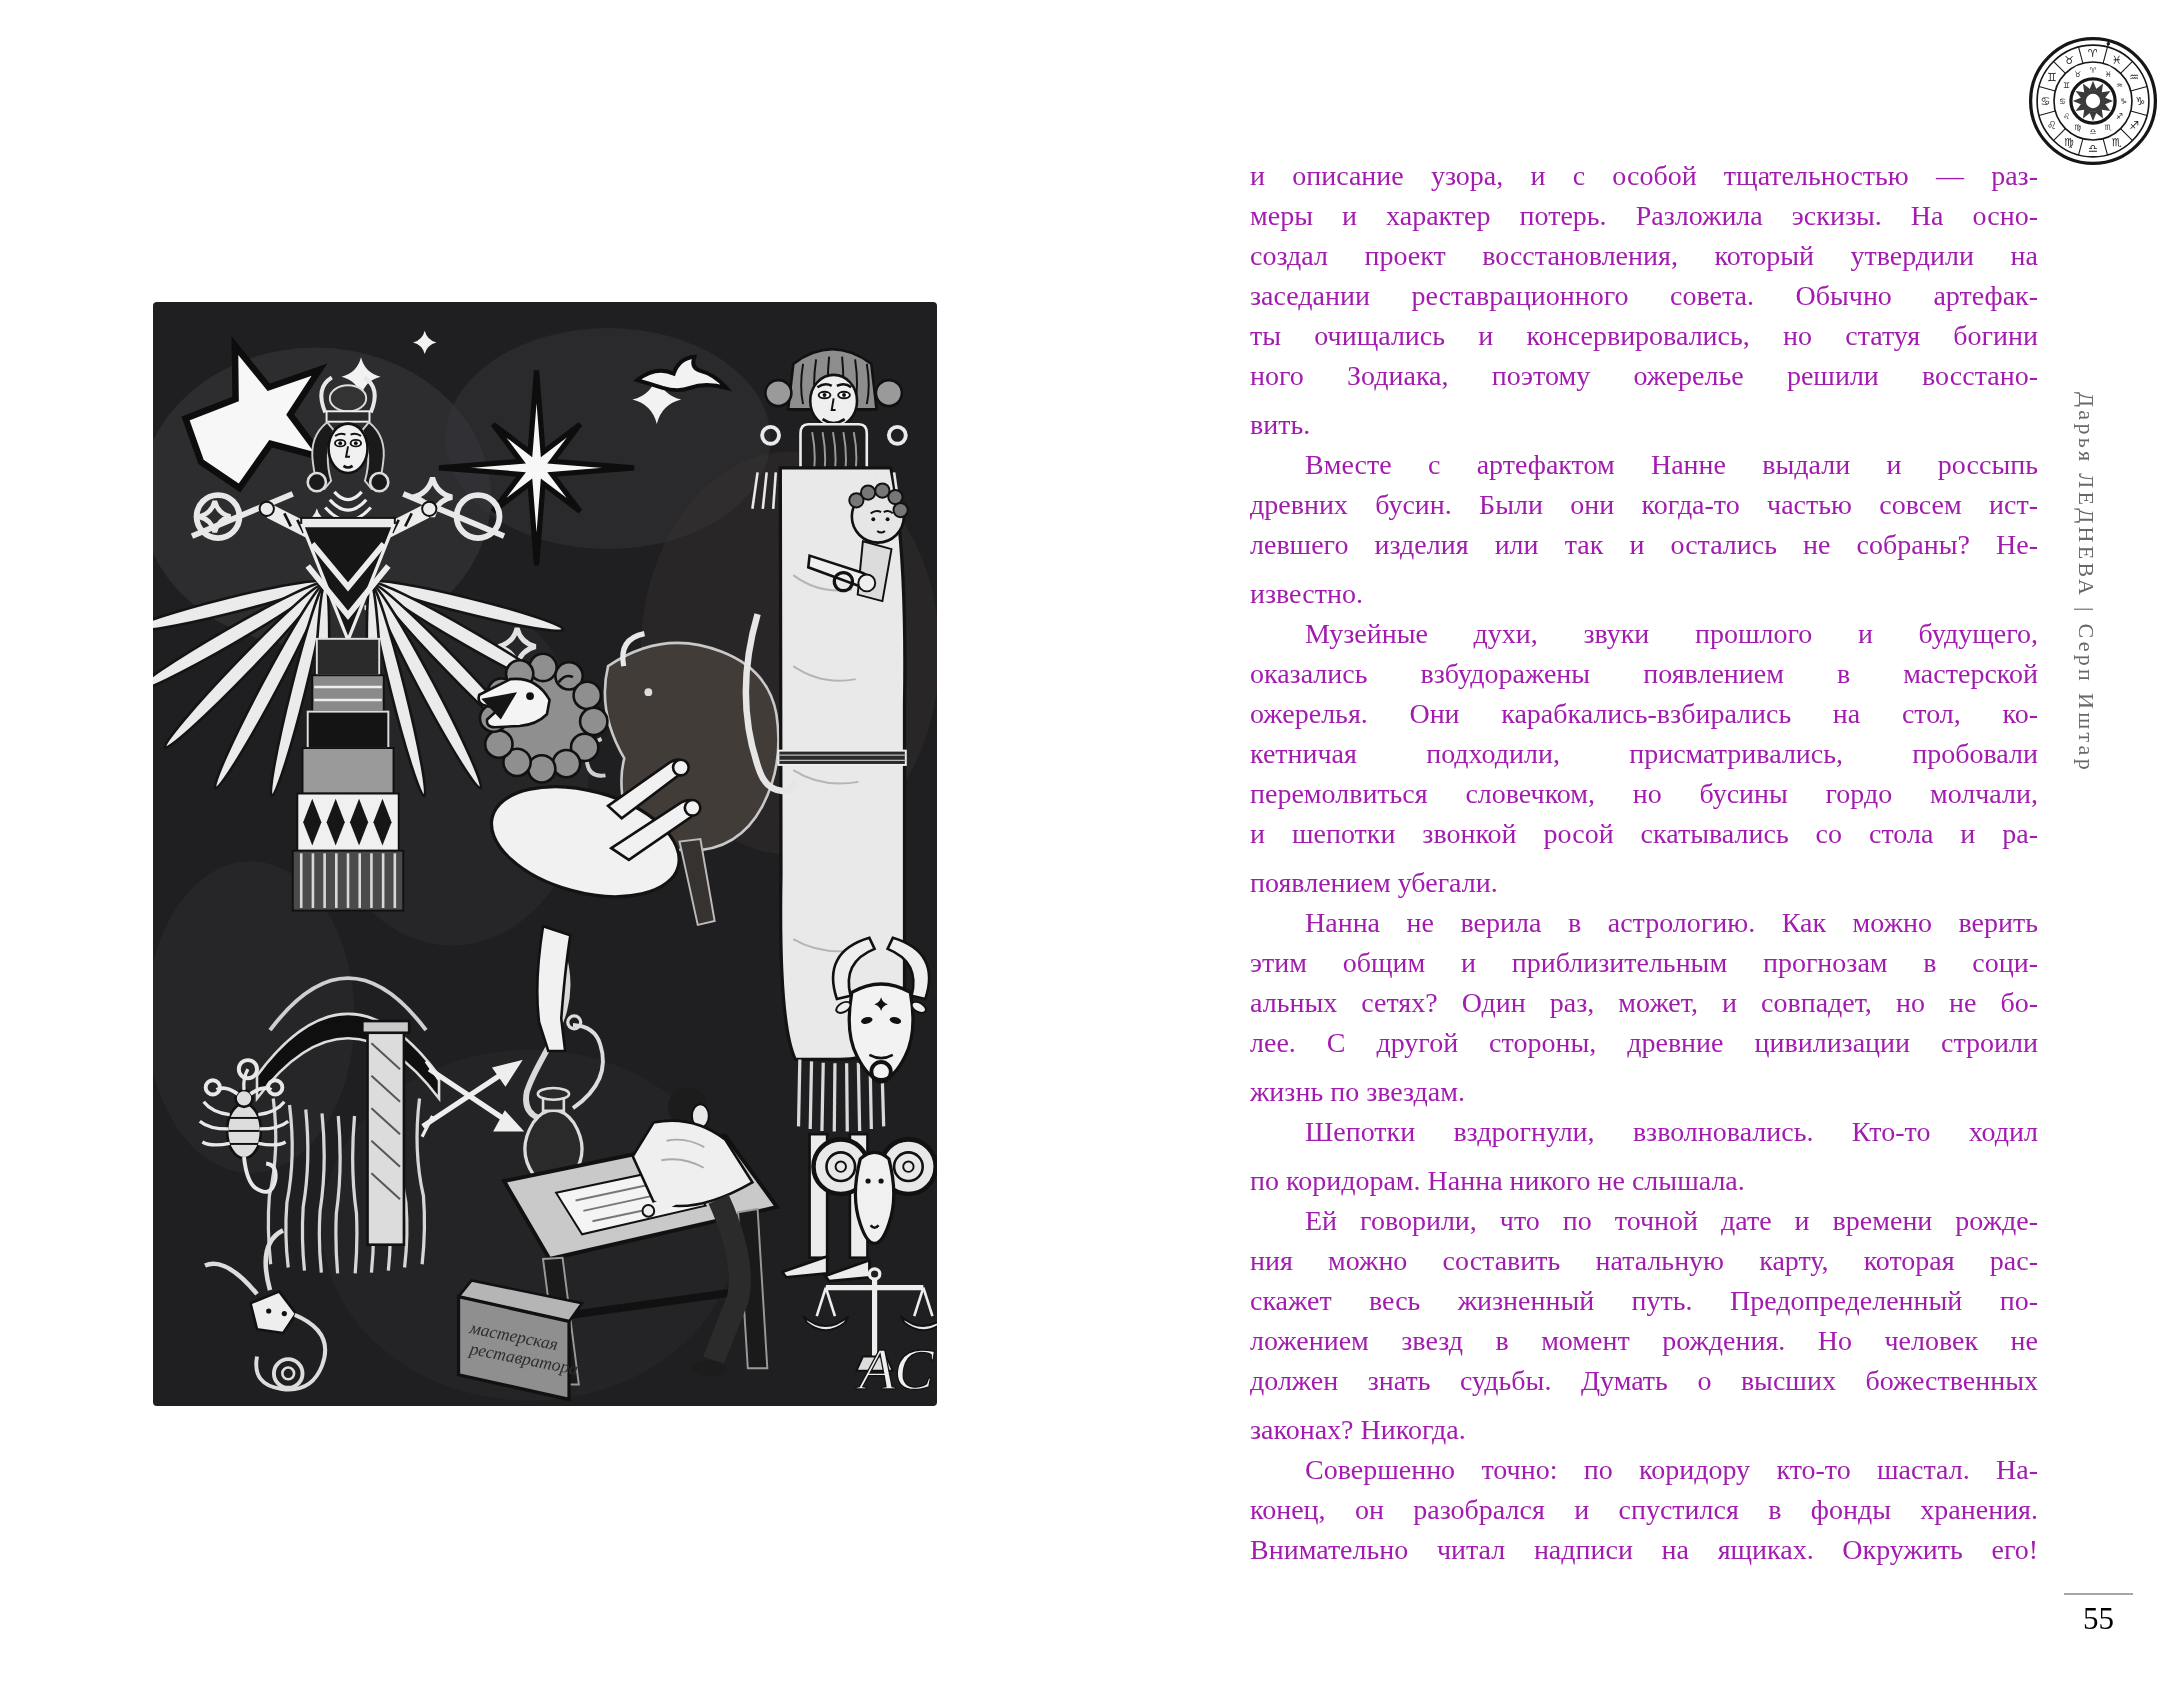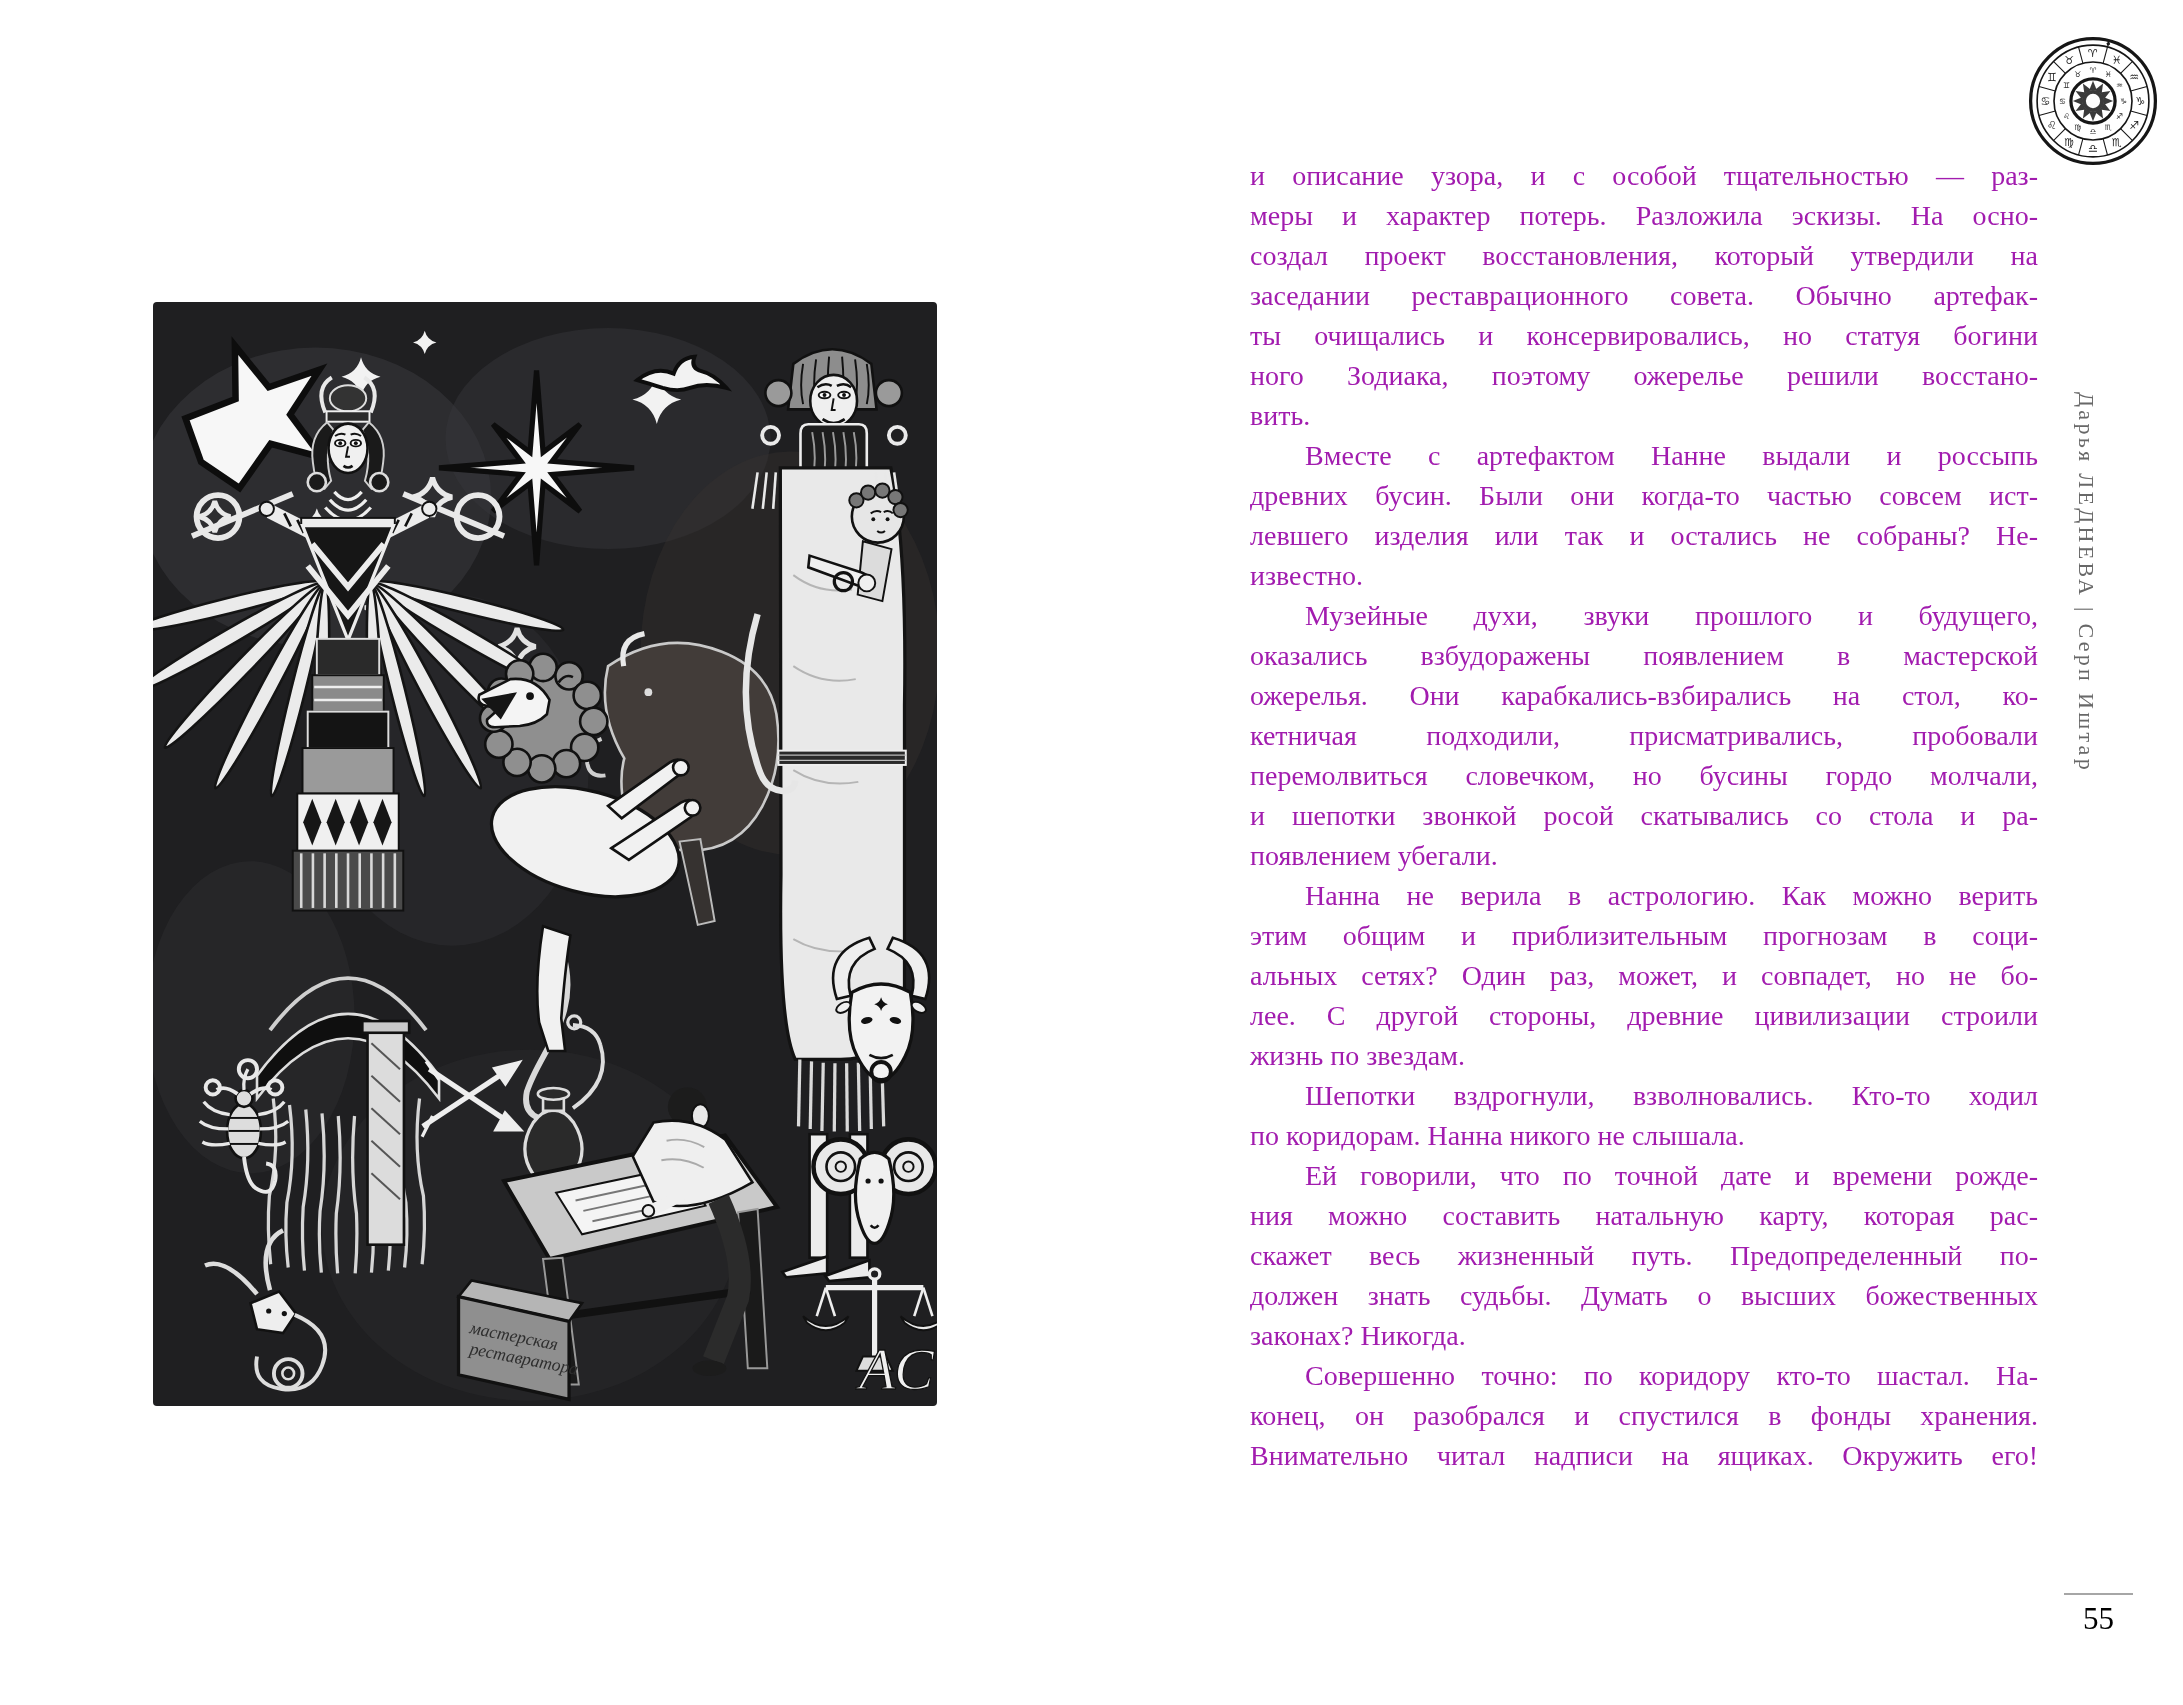--- a/index.html
+++ b/index.html
@@ -13,21 +13,21 @@
   }
   .illus-wrap svg{display:block;width:100%;height:100%;}
   .text-col{
     position:absolute;left:1250px;top:156px;width:788px;
     font-size:28px;color:#a21caf;
   }
   .line{
     height:40px;line-height:40px;white-space:nowrap;
     text-align:justify;text-align-last:justify;
   }
-  .line.endline{text-align-last:left;}
+  .line.endline{text-align-last:left;margin-top:9px;}
   .line.indent{text-indent:55px;}
   .side-label{
     position:absolute;left:1859px;top:568px;width:455px;height:29px;
     transform:rotate(90deg);
     text-align:center;font-size:22px;letter-spacing:3.3px;color:#686868;
     line-height:29px;
   }
   .emblem{position:absolute;left:2028px;top:36px;width:130px;height:130px;}
   .emblem svg{display:block;width:100%;height:100%;}
   .emblem text{font-family:"DejaVu Sans",sans-serif;}
@@ -478,20 +478,21 @@
     <div class="line indent">Нанна не верила в астрологию. Как можно верить</div>
     <div class="line">этим общим и приблизительным прогнозам в соци-</div>
     <div class="line">альных сетях? Один раз, может, и совпадет, но не бо-</div>
     <div class="line">лее. С другой стороны, древние цивилизации строили</div>
     <div class="line endline">жизнь по звездам.</div>
     <div class="line indent">Шепотки вздрогнули, взволновались. Кто-то ходил</div>
     <div class="line endline">по коридорам. Нанна никого не слышала.</div>
     <div class="line indent">Ей говорили, что по точной дате и времени рожде-</div>
     <div class="line">ния можно составить натальную карту, которая рас-</div>
     <div class="line">скажет весь жизненный путь. Предопределенный по-</div>
+    <div class="line">ложением звезд в момент рождения. Но человек не</div>
     <div class="line">должен знать судьбы. Думать о высших божественных</div>
     <div class="line endline">законах? Никогда.</div>
     <div class="line indent">Совершенно точно: по коридору кто-то шастал. На-</div>
     <div class="line">конец, он разобрался и спустился в фонды хранения.</div>
     <div class="line">Внимательно читал надписи на ящиках. Окружить его!</div>
   </div>
 
 <div class="side-label">Дарья ЛЕДНЕВА | Серп Иштар</div>
 
 <div class="emblem">

